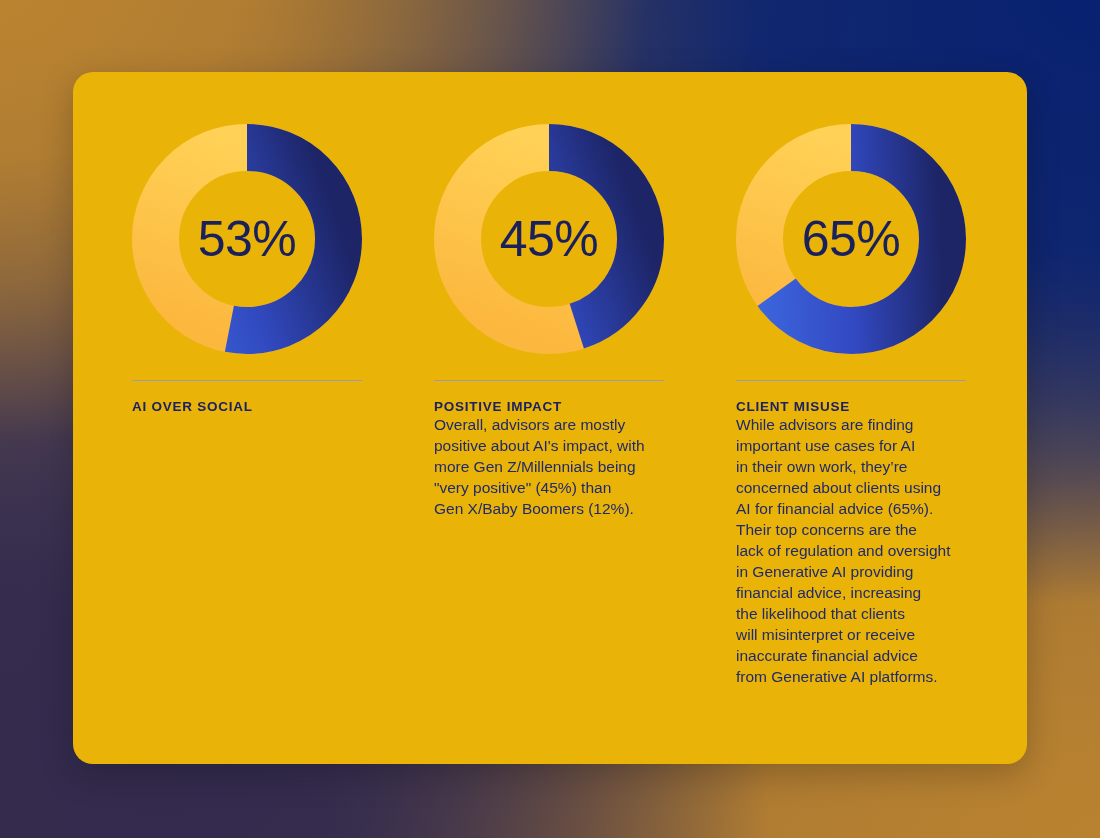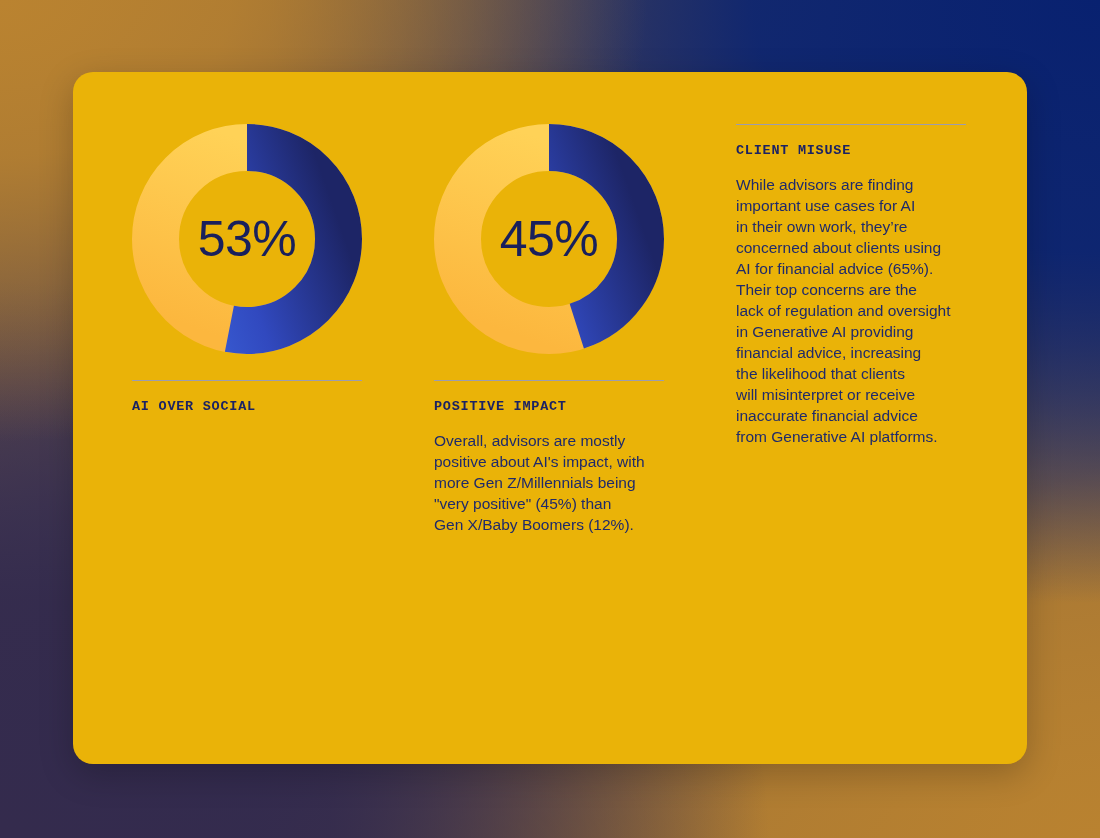--- a/index.html
+++ b/index.html
@@ -90,22 +90,20 @@
     background: #9c9cb0;
     margin-bottom: 18px;
   }
 
   .kicker {
     font-size: 13.5px;
     font-weight: 700;
     letter-spacing: 0.055em;
     color: #1b2263;
     text-transform: uppercase;
-    margin-bottom: 16px;
-    font-family: Liberation Mono, monospace;
   }
 
   .body-copy {
     font-size: 15.5px;
     line-height: 21px;
     color: #1f2a6b;
     white-space: pre-line;
   }
 </style>
 </head>
@@ -161,20 +159,38 @@
       <div class="divider"></div>
       <div class="kicker">POSITIVE IMPACT</div>
       <div class="body-copy">Overall, advisors are mostly
 positive about AI's impact, with
 more Gen Z/Millennials being
 "very positive" (45%) than
 Gen X/Baby Boomers (12%).</div>
     </div>
 
     <div class="col wide">
+      <div class="donut-wrap">
+        <svg class="donut-svg" viewBox="0 0 230 230">
+          <defs>
+            <linearGradient id="blueGrad3" x1="0.3" y1="0" x2="0.35" y2="1">
+              <stop offset="0%" stop-color="#3c65dc"></stop>
+              <stop offset="50%" stop-color="#3249c2"></stop>
+              <stop offset="100%" stop-color="#1d2566"></stop>
+            </linearGradient>
+            <linearGradient id="amberGrad3" x1="0.6" y1="0" x2="0.25" y2="1">
+              <stop offset="0%" stop-color="#ffd257"></stop>
+              <stop offset="100%" stop-color="#fcb73e"></stop>
+            </linearGradient>
+          </defs>
+          <circle cx="115" cy="115" r="91.5" fill="none" stroke="url(#amberGrad3)" stroke-width="47"></circle>
+          <circle id="arc3" cx="115" cy="115" r="91.5" fill="none" stroke="url(#blueGrad3)" stroke-width="47" transform="rotate(-90 115 115)" stroke-dasharray="373.69 201.22"></circle>
+        </svg>
+        <div class="donut-center-label">65%</div>
+      </div>
       <div class="divider"></div>
       <div class="kicker">CLIENT MISUSE</div>
       <div class="body-copy">While advisors are finding
 important use cases for AI
 in their own work, they’re
 concerned about clients using
 AI for financial advice (65%).
 Their top concerns are the
 lack of regulation and oversight
 in Generative AI providing

